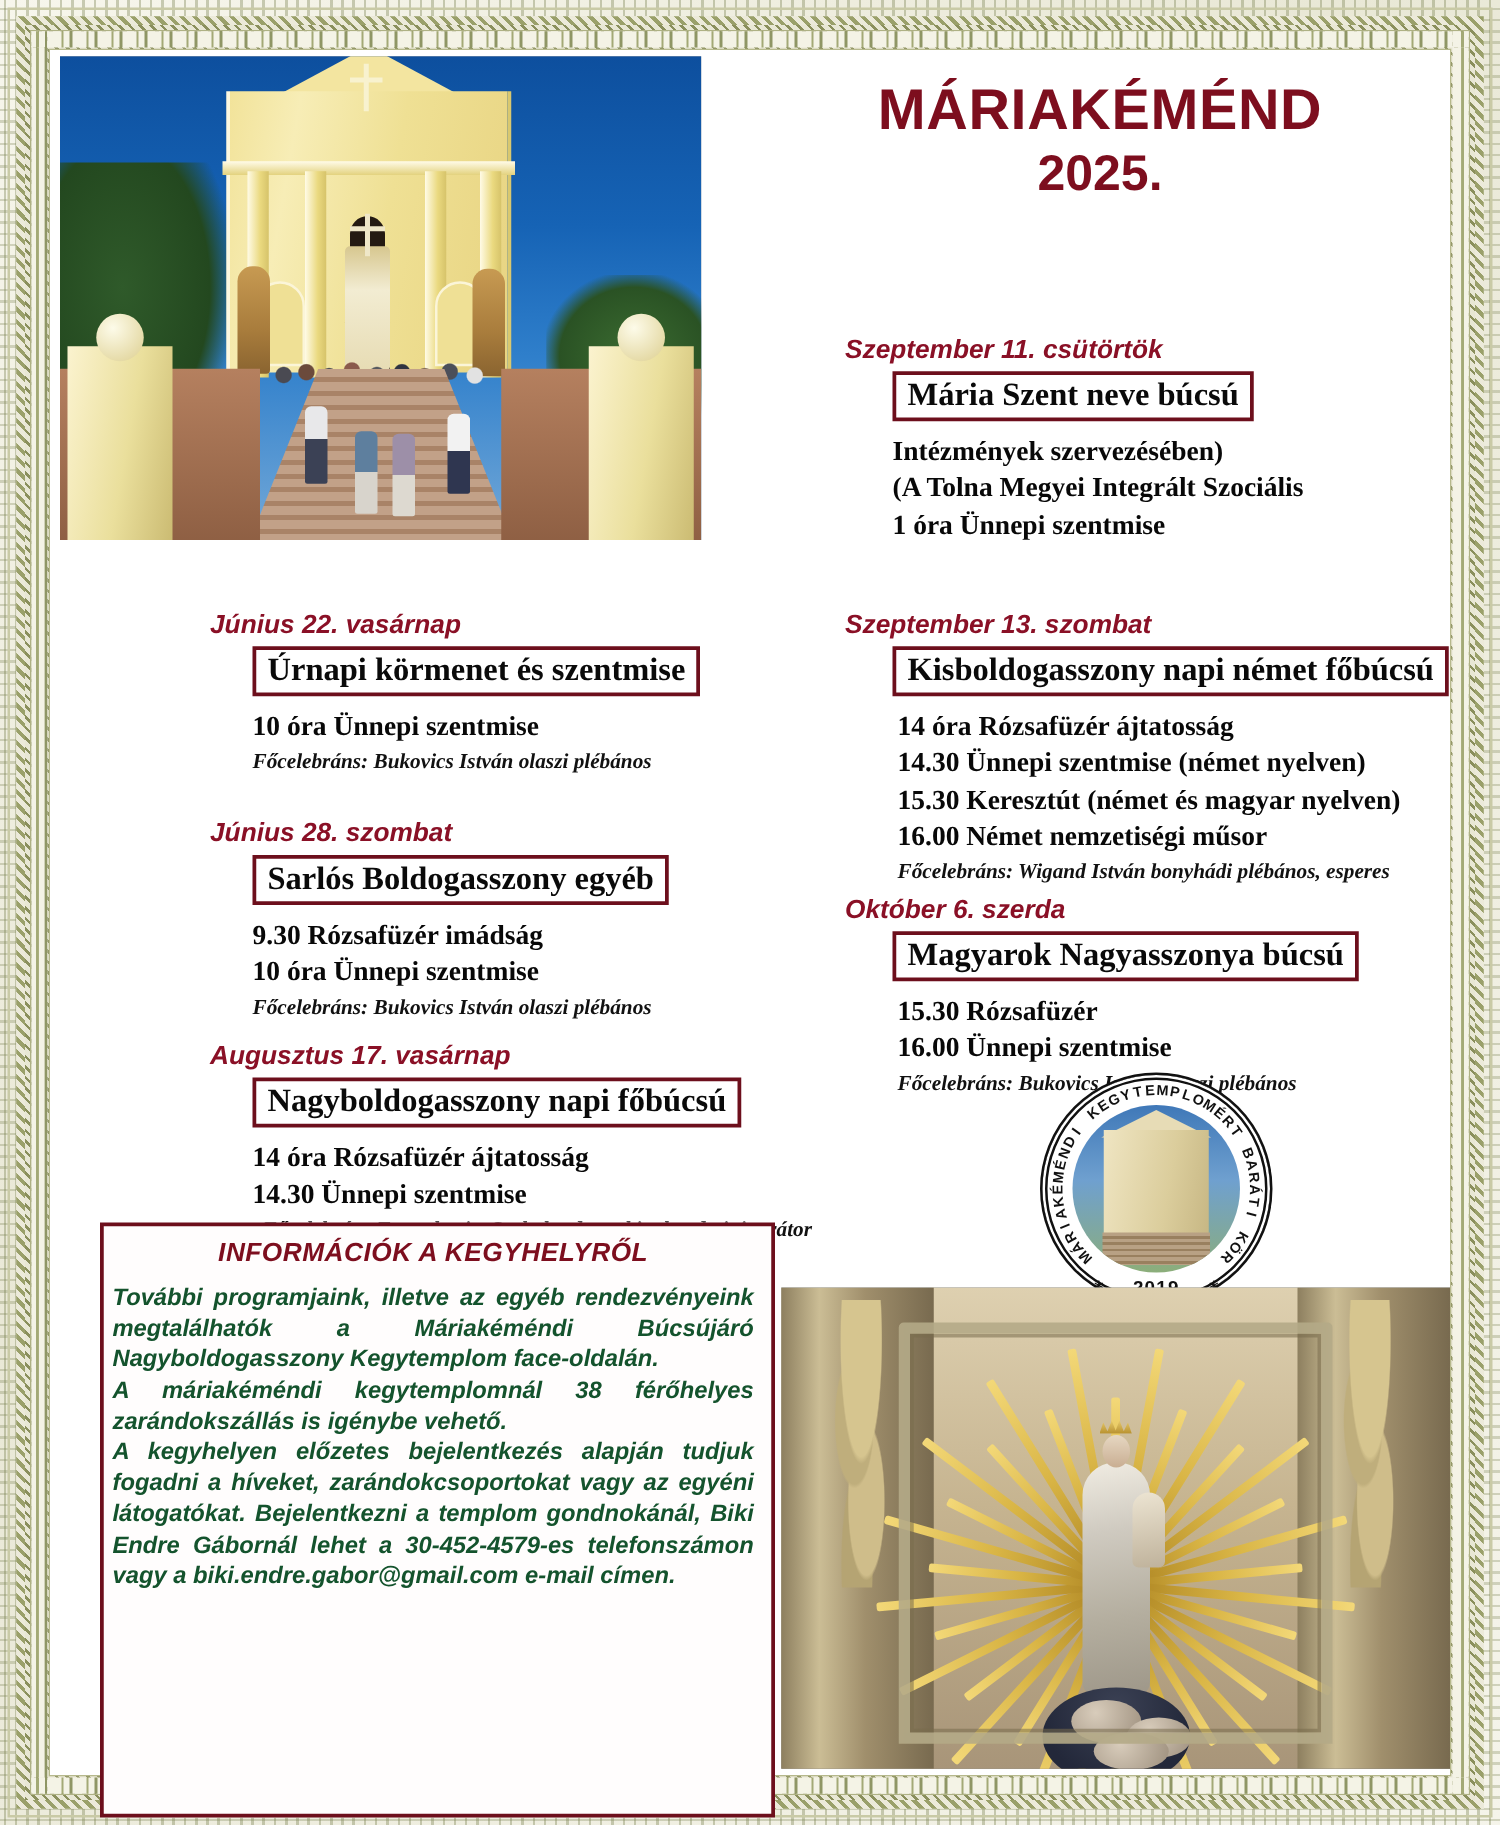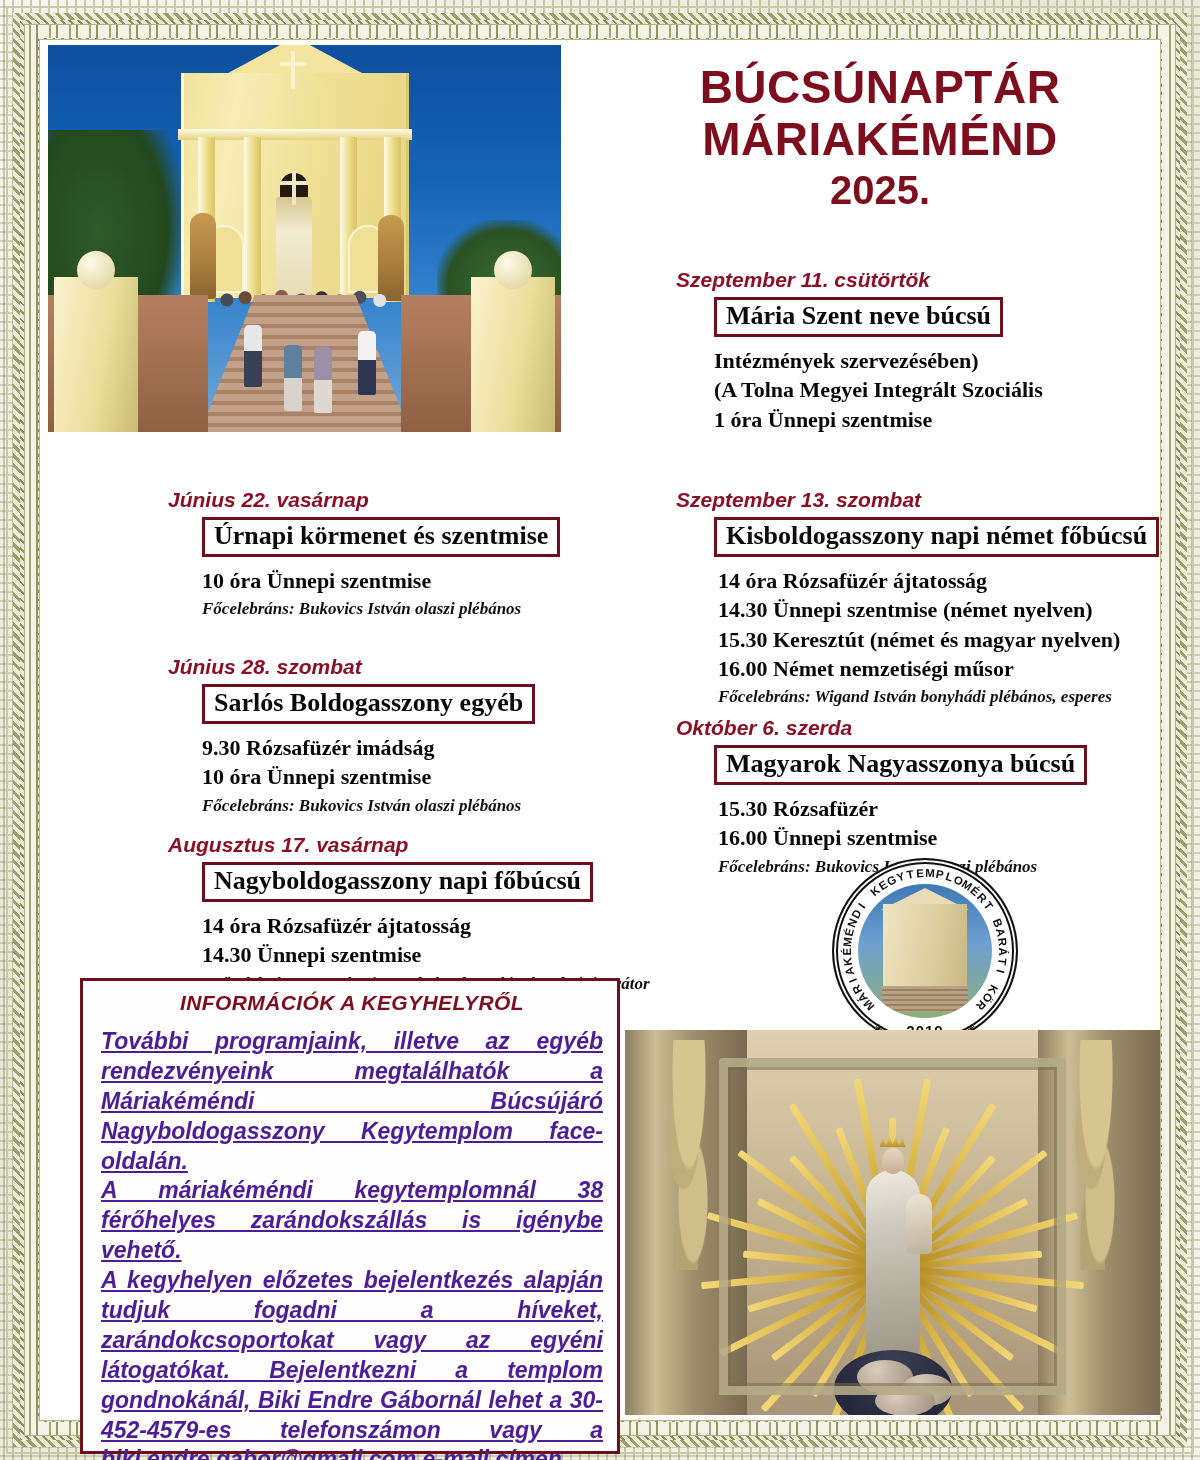--- a/index.html
+++ b/index.html
@@ -322,37 +322,36 @@
   .ev-okt8 .event-lines { margin-left: 42px; }
 
   .event-note.noindent { margin-left: 8px; }
 
   
   .info-box {
     position: absolute;
     left: 40px; top: 938px; width: 540px; height: 476px;
     border: 3px solid #6d0f1c;
     background: #fffdfd;
-    padding: 10px 14px 8px 18px;
+    padding: 10px 14px 8px 7px;
   }
   .info-title {
     text-align: center;
     color: #7d0e1e;
     font-weight: bold; font-style: italic;
     font-size: 21px;
     letter-spacing: .4px;
     margin-bottom: 12px;
   }
   .info-p {
-    color: #4c1d95;
+    color: #14532d;
     font-weight: bold; font-style: italic;
-    font-size: 23px;
+    font-size: 19px;
     line-height: 1.30;
     text-align: justify;
-    text-decoration: underline;
   }
   .info-p.just { text-align: justify; text-align-last: left; }
 
   
   .seal {
     position: absolute;
     left: 792px; top: 818px; width: 186px; height: 186px;
   }
   .seal-ring {
     position: absolute; inset: 0; border-radius: 50%;
@@ -441,21 +440,20 @@
       <div class="wall-r"></div>
       <div class="pillar pl"></div>
       <div class="pillar pr"></div>
       <div class="walker" style="left:196px; top:280px; height:62px; background:linear-gradient(180deg,#e8e8ea 0 42%,#3b4155 42%);"></div>
       <div class="walker" style="left:236px; top:300px; height:66px; background:linear-gradient(180deg,#5e7f9e 0 50%,#d8d4cc 50%);"></div>
       <div class="walker" style="left:266px; top:302px; height:66px; background:linear-gradient(180deg,#9d8fa8 0 50%,#ddd9d0 50%);"></div>
       <div class="walker" style="left:310px; top:286px; height:64px; background:linear-gradient(180deg,#f2f2f2 0 46%,#2f3650 46%);"></div>
     </div>
 
     <div class="title-block">
-      <div class="title-line">BÚCSÚNAPTÁR</div>
       <div class="title-line">MÁRIAKÉMÉND</div>
       <div class="title-year">2025.</div>
     </div>
 
     <div class="event ev-sep11">
       <div class="event-date">Szeptember 11. csütörtök</div>
       <div class="event-title">Mária Szent neve búcsú</div>
       <div class="event-lines">
         <div class="event-line">Intézmények szervezésében)</div>
         <div class="event-line">(A Tolna Megyei Integrált Szociális</div>

